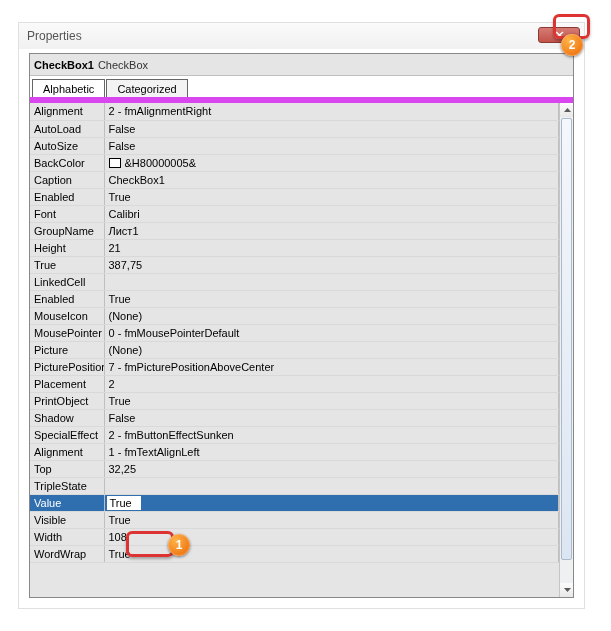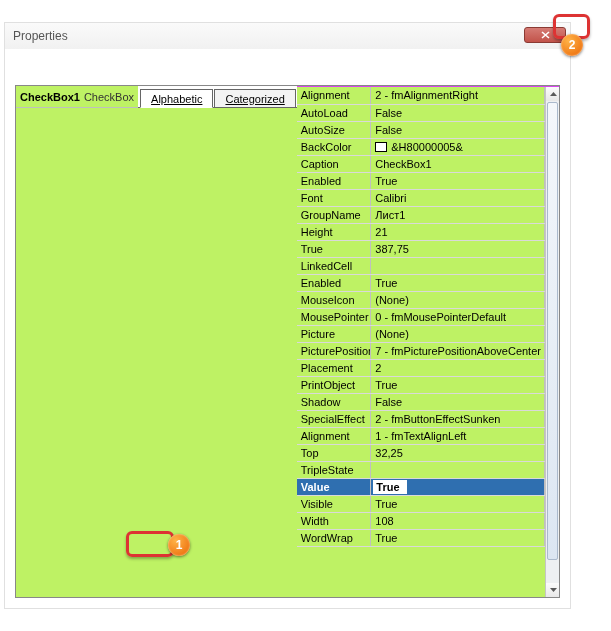--- a/index.html
+++ b/index.html
@@ -8,21 +8,21 @@
     font-family: "Segoe UI", Tahoma, sans-serif;
     font-size: 11px;
     background: #fff;
     width: 611px;
     height: 631px;
     position: relative;
     overflow: hidden;
   }
   .window {
     position: absolute;
-    left: 5px; top: 23px;
+    left: 19px; top: 23px;
     width: 565px; height: 585px;
     background: #fff;
     outline: 1px solid #e0e0e0;
     box-shadow: 0 0 0 1px rgba(0,0,0,0.02);
   }
   .titlebar {
     height: 26px;
     display: flex;
     align-items: center;
     padding: 0 4px 0 8px;
@@ -36,22 +36,22 @@
     border-radius: 3px;
     display: flex; align-items: center; justify-content: center;
     margin-top: -3px;
   }
   .close-btn svg { display:block; }
 
   .inner {
     position: absolute;
     left: 10px; right: 10px; top: 30px; bottom: 10px;
     border: 1px solid #888;
-    background: #bef264;
-    display: flex; flex-direction: row; margin-top: 32px;
+    background: #e5e5e5;
+    display: flex; flex-direction: column;
   }
   .obj-row {
     height: 22px;
     border-bottom: 1px solid #bfbfbf;
     display: flex; align-items: center;
     padding: 0 4px;
     gap: 4px;
   }
   .obj-name { font-weight: bold; }
   .obj-type { color: #333; }
@@ -67,31 +67,30 @@
   }
   .tab {
     border: 1px solid #666;
     border-bottom: 1px solid #666;
     padding: 3px 10px 2px;
     margin-right: 1px;
     background: #f3f3f3;
     position: relative;
     top: 1px;
     font-size: 11px;
-    text-decoration: underline;
   }
   .tab.active {
     background: #fff;
     border-bottom: 1px solid #fff;
   }
 
   .grid-wrap {
     flex: 1;
     position: relative;
-    border-top: 1px solid #d946ef;
+    border-top: 6px solid #d946ef;
     overflow: hidden;
   }
   .grid-scroll {
     position: absolute;
     left:0; right:14px; top:0; bottom:0;
     overflow: hidden;
   }
   .grid {
     width: 100%;
     border-collapse: collapse;
@@ -101,21 +100,21 @@
   .grid td {
     border-right: 1px solid #bfbfbf;
     border-bottom: 1px solid #d9d9d9;
     padding: 1px 4px 1px 4px;
     height: 17px;
     white-space: nowrap;
     overflow: hidden;
     vertical-align: middle;
     font-size: 11px;
   }
-  .grid tr.sel td { background: #2f6fb0; color: #fff; font-weight: bold; }
+  .grid tr.sel td { background: #2f6fb0; color: #fff; }
   .grid tr.sel td.valcell { padding: 0 0 0 2px; }
   .val-edit {
     display: inline-block;
     background: #fff;
     color: #000;
     border: none;
     padding: 1px 3px;
     font-size: 11px;
     font-family: inherit;
     width: 34px;

